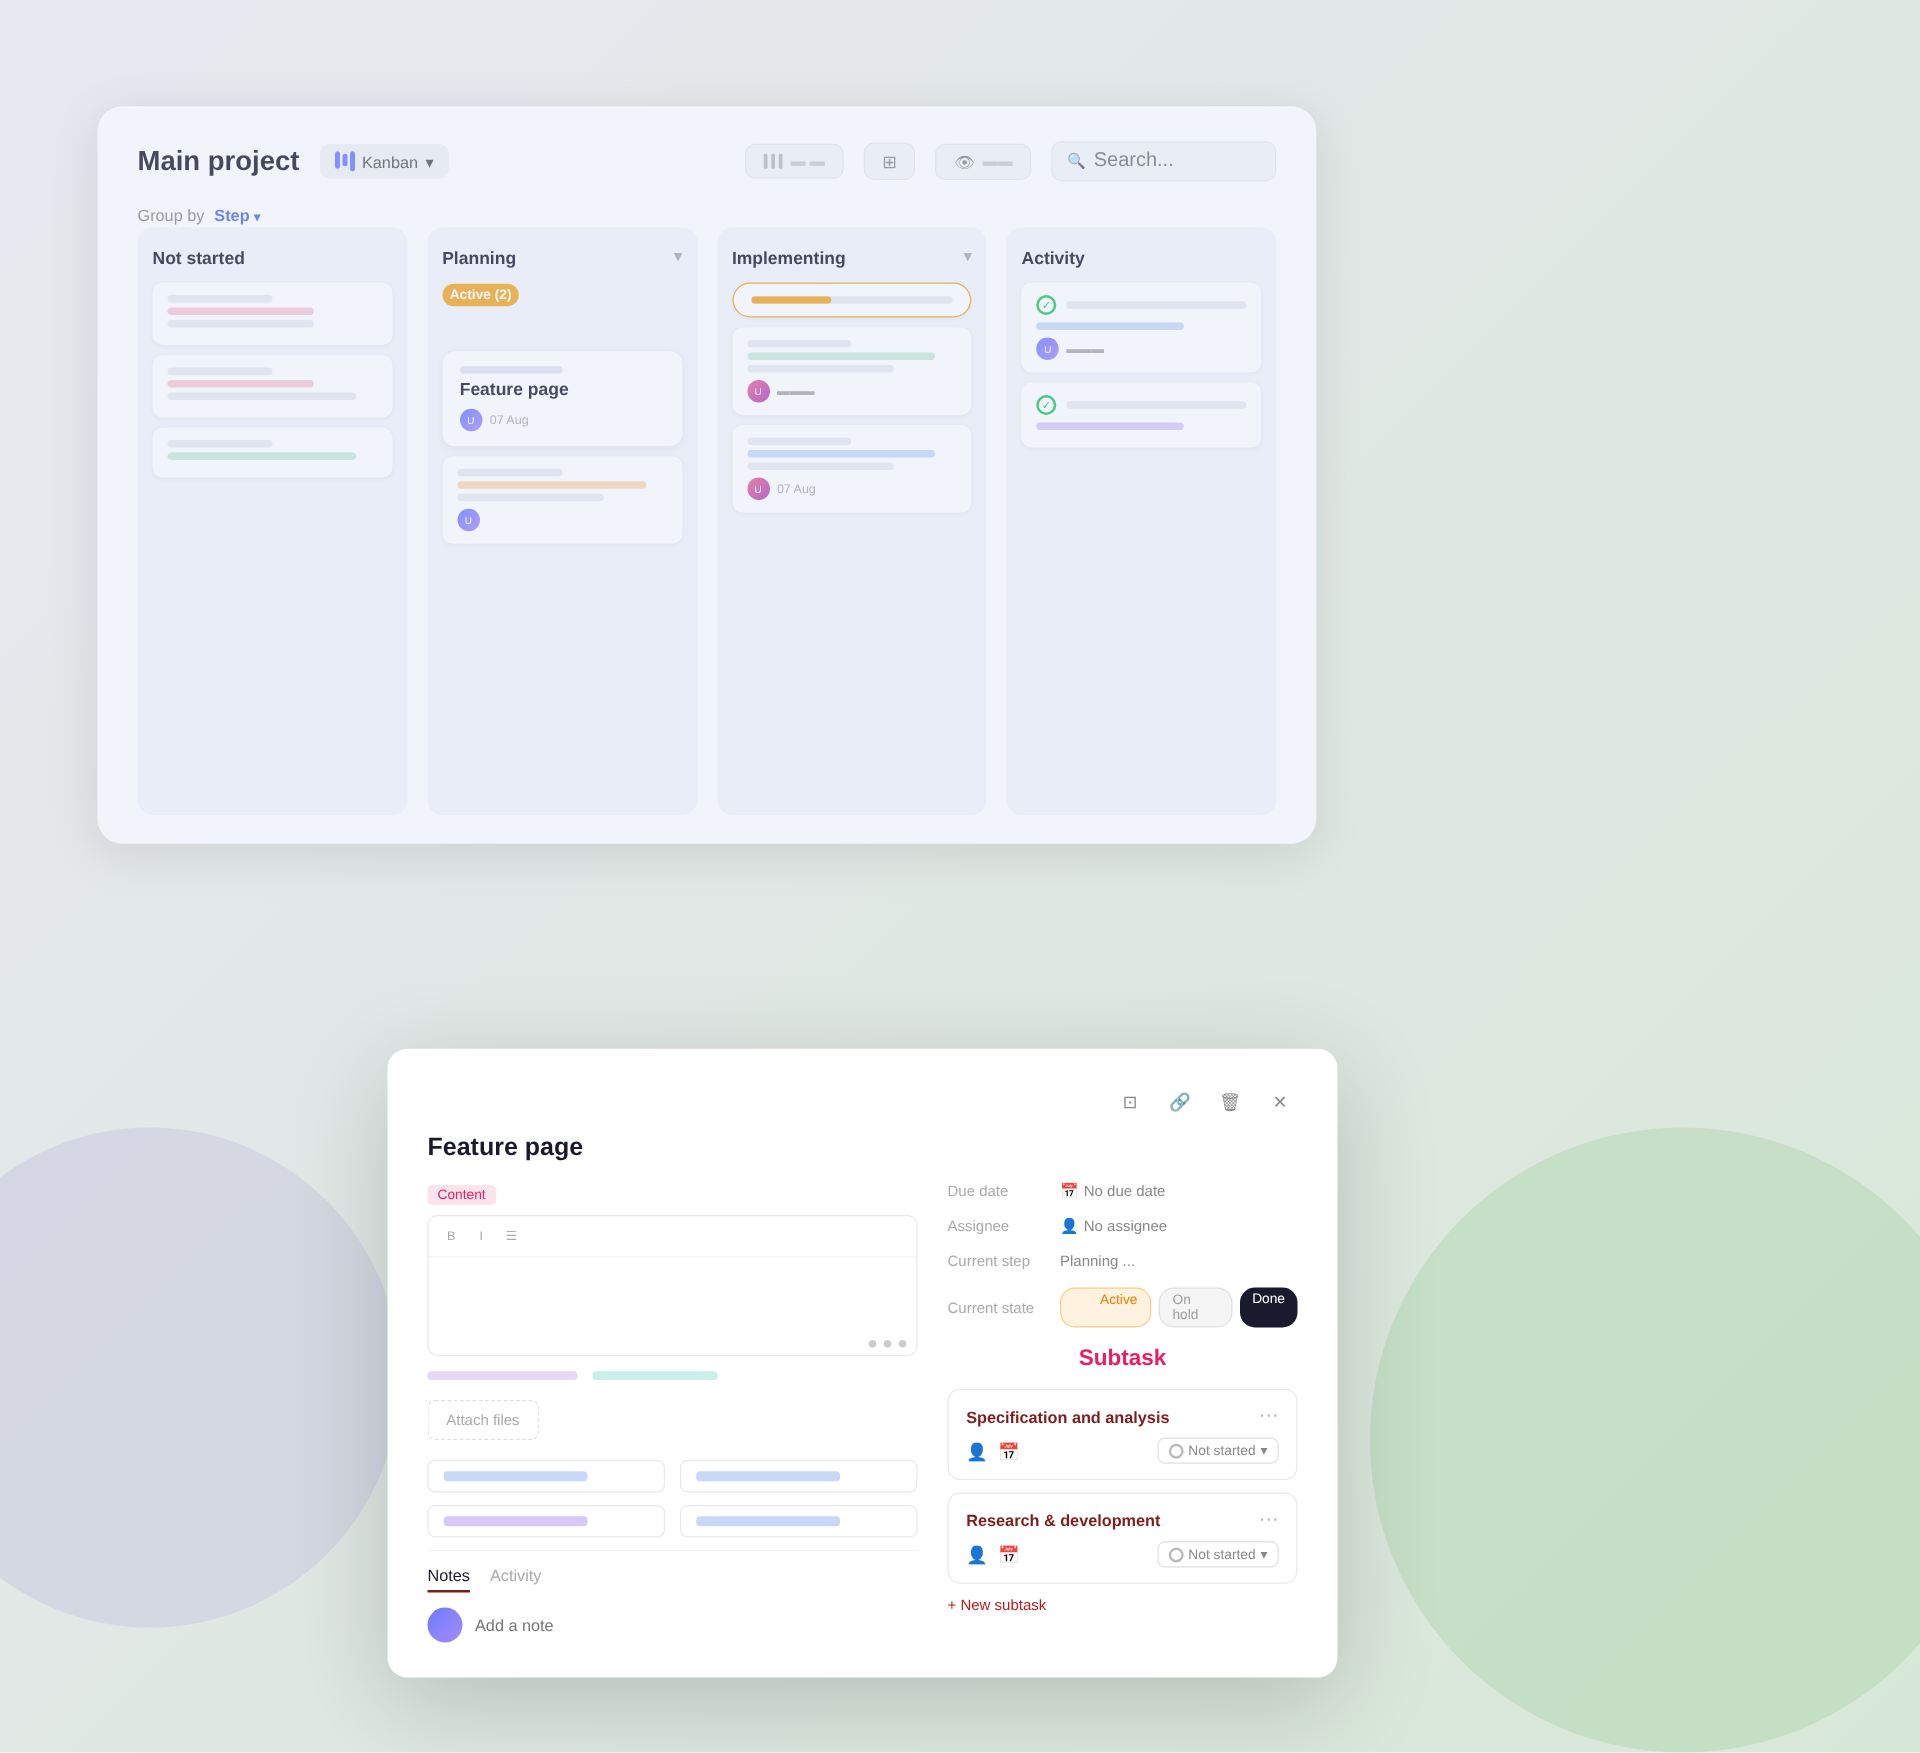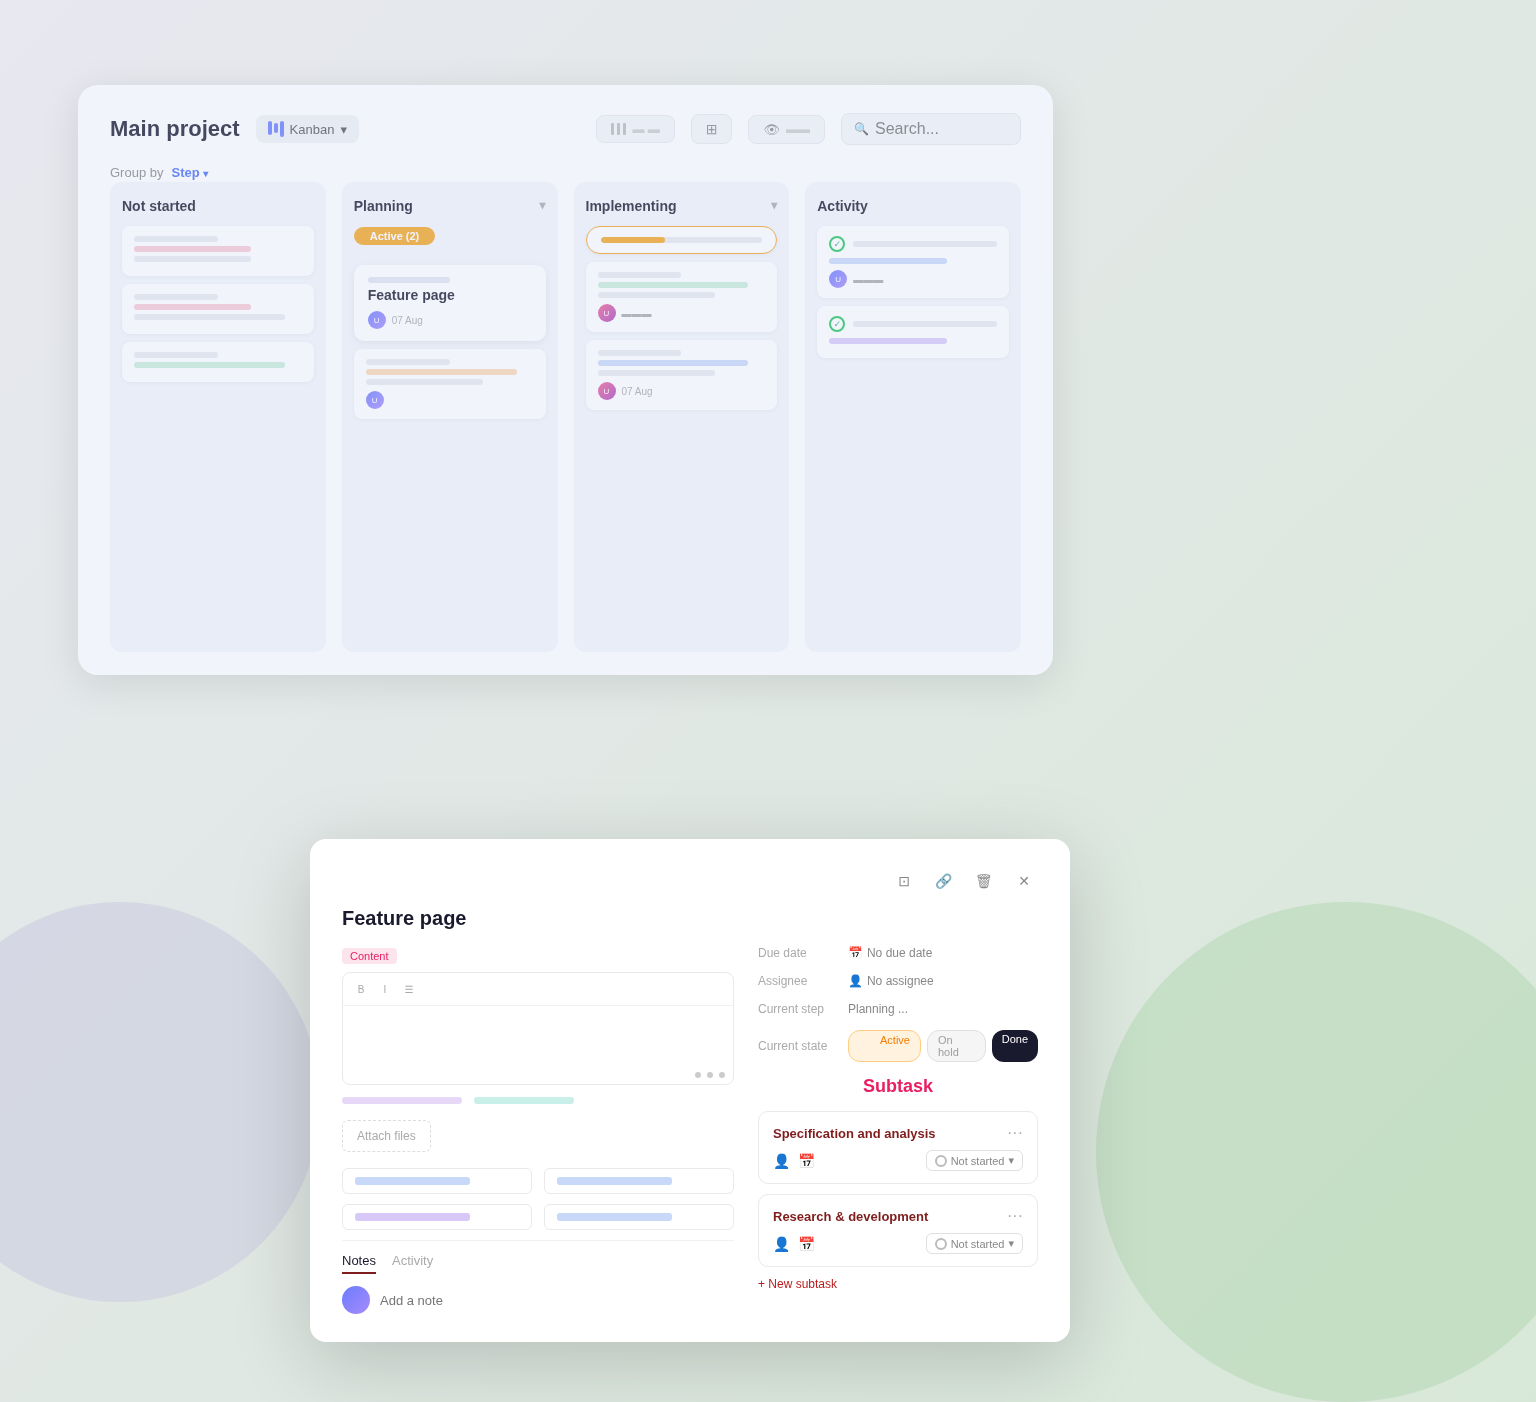--- a/index.html
+++ b/index.html
@@ -175,24 +175,24 @@
       color: #1a1a2e;
       margin-bottom: 12px;
     }
 
     .active-badge {
       display: inline-flex;
       align-items: center;
       background: #f5a623;
       color: white;
       border-radius: 20px;
-      padding: 3px 16px;
+      padding: 3px 6px;
       font-size: 11px;
       font-weight: 600;
-      margin-bottom: 10px;
+      margin-bottom: 26px;
     }
 
     .col-chevron {
       float: right;
       color: #aaa;
       font-size: 12px;
     }
 
     .mini-card {
       background: #fff;

